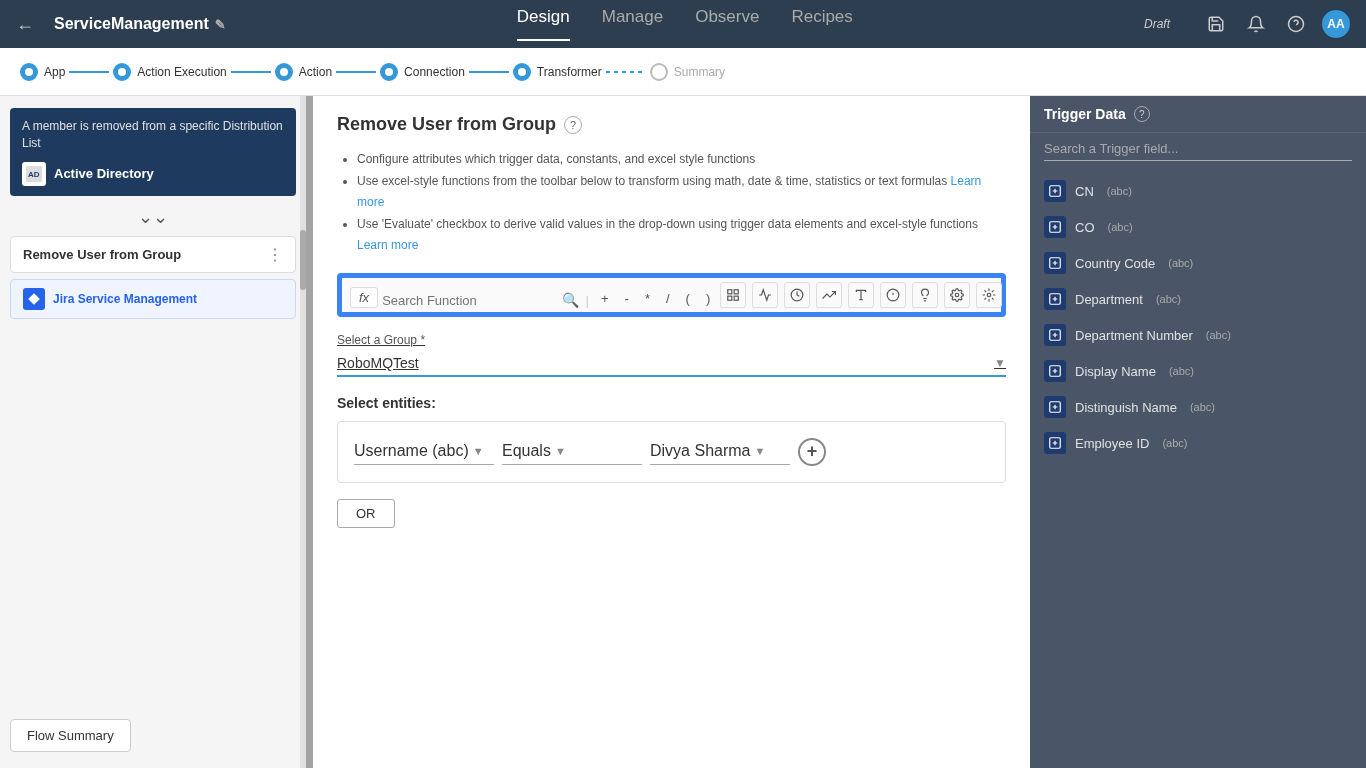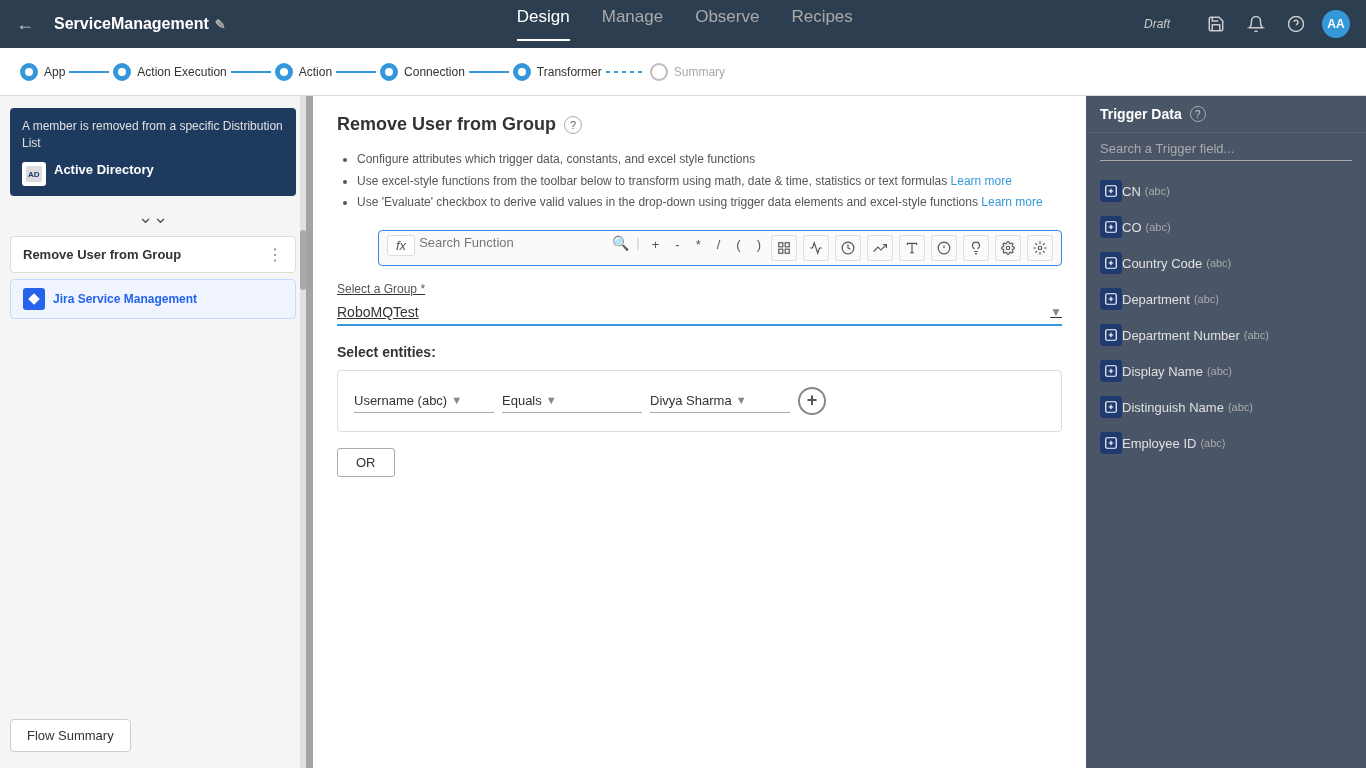--- a/index.html
+++ b/index.html
@@ -159,21 +159,21 @@
       padding: 10px 12px;
       color: #fff;
     }
     .sidebar-trigger-card .trigger-desc {
       font-size: 12px;
       line-height: 1.4;
       color: #e0e0e0;
     }
     .sidebar-trigger-card .trigger-app {
       display: flex;
-      align-items: flex-start;
+      align-items: center;
       gap: 8px;
       margin-top: 10px;
     }
     .sidebar-trigger-card .app-icon {
       width: 24px;
       height: 24px;
       background: #fff;
       border-radius: 3px;
       display: flex;
       align-items: center;
@@ -306,28 +306,27 @@
       margin-bottom: 16px;
       font-size: 12px;
       color: #555;
       line-height: 1.8;
     }
     .info-list li a { color: #3498db; text-decoration: none; }
 
     
     .formula-toolbar {
       display: flex;
-      align-items: flex-start;
+      align-items: flex-end;
       gap: 4px;
       padding: 4px 8px;
-      border: 1px solid #3b82f6;
+      border: 5px solid #3b82f6;
       border-radius: 4px;
       margin-bottom: 16px;
       background: #fafafa;
-      margin-left: 41px;
     }
     .fx-badge {
       background: #fff;
       border: 1px solid #ddd;
       padding: 2px 8px;
       border-radius: 3px;
       font-style: italic;
       font-size: 13px;
       color: #555;
     }
@@ -407,21 +406,21 @@
     }
     .cond-dropdown {
       display: flex;
       align-items: center;
       border-bottom: 1px solid #aaa;
       padding: 4px 0;
       cursor: pointer;
       gap: 4px;
       min-width: 140px;
     }
-    .cond-dropdown-value { font-size: 13px; color: #333; }
+    .cond-dropdown-value { font-size: 16px; color: #333; }
     .cond-caret { font-size: 11px; color: #888; }
     .cond-add-btn {
       width: 28px;
       height: 28px;
       border-radius: 50%;
       border: 2px solid #888;
       display: flex;
       align-items: center;
       justify-content: center;
       cursor: pointer;
@@ -435,21 +434,21 @@
       background: #fff;
       padding: 6px 18px;
       border-radius: 3px;
       font-size: 13px;
       cursor: pointer;
       color: #333;
     }
 
     
     .right-panel {
-      width: 280px;
+      width: 336px;
       background: #4a5568;
       display: flex;
       flex-direction: column;
       overflow: hidden;
     }
     .trigger-data-header {
       background: #4a5568;
       padding: 10px 14px;
       display: flex;
       align-items: center;
@@ -489,21 +488,21 @@
     }
     .trigger-search input::placeholder { color: #aaa; }
     .trigger-list {
       flex: 1;
       overflow-y: auto;
       padding: 4px 0;
     }
     .trigger-item {
       display: flex;
       align-items: center;
-      gap: 0;
+      gap: 9px;
       padding: 7px 14px;
       cursor: pointer;
     }
     .trigger-item-icon {
       width: 22px;
       height: 22px;
       background: #1e3a6e;
       border-radius: 3px;
       display: flex;
       align-items: center;

